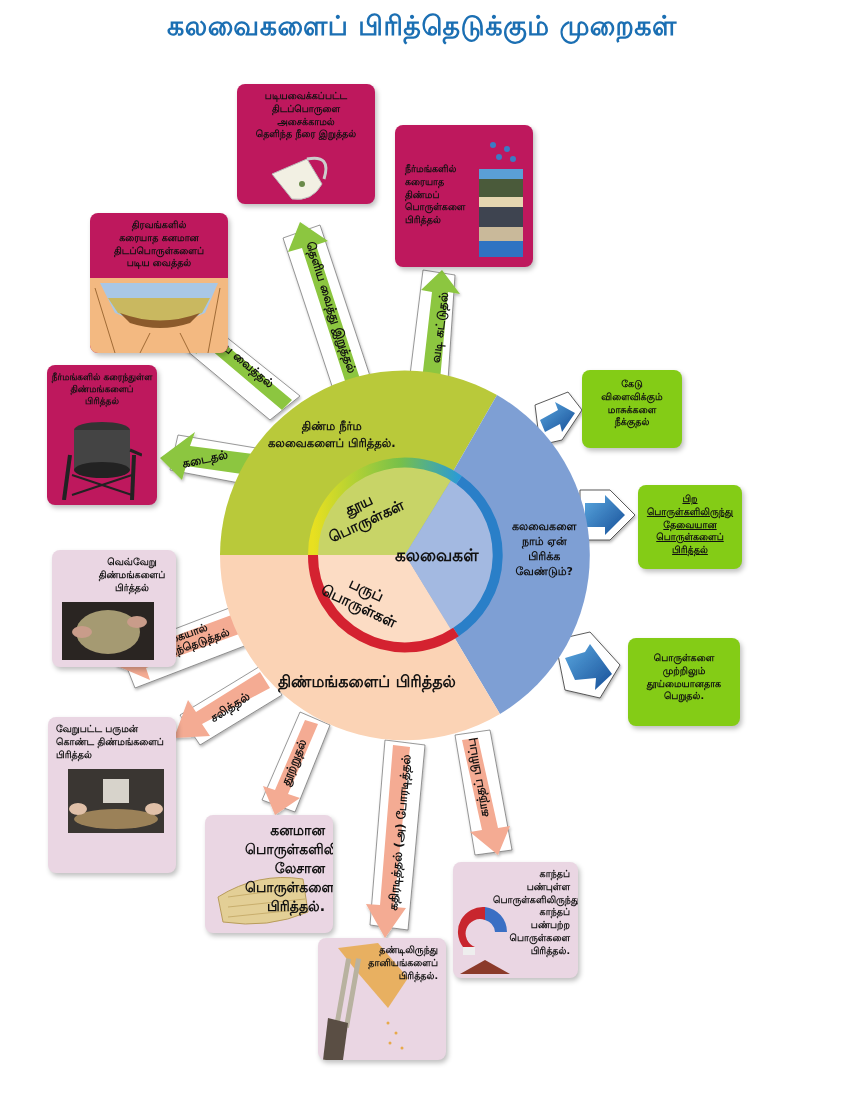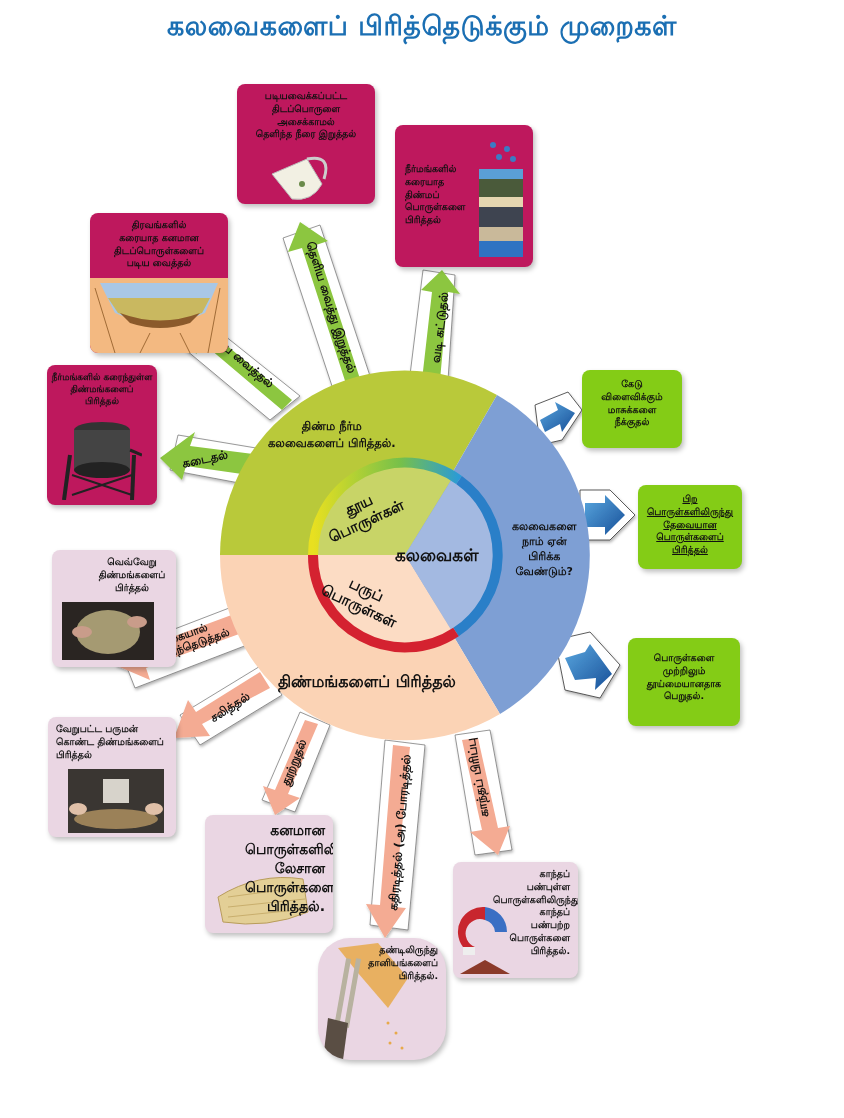--- a/index.html
+++ b/index.html
@@ -234,21 +234,21 @@
 திண்மங்களைப்
 பிர்த்தல்</div>
   <svg class="pic" style="left:10px; top:52px;" width="92" height="58">
     <rect width="92" height="58" fill="#2a2522"></rect>
     <ellipse cx="46" cy="30" rx="32" ry="22" fill="#a59a72"></ellipse>
     <ellipse cx="20" cy="30" rx="10" ry="6" fill="#c99c8a"></ellipse>
     <ellipse cx="75" cy="20" rx="10" ry="6" fill="#c99c8a"></ellipse>
   </svg>
 </div>
 
-<div class="card pink" style="left:48px; top:717px; width:128px; height:120px; text-align:left; padding-left:8px;">
+<div class="card pink" style="left:48px; top:717px; width:128px; height:156px; text-align:left; padding-left:8px;">
   <div class="txt" style="font-size:9.5px;">வேறுபட்ட பருமன்
 கொண்ட திண்மங்களைப்
 பிரித்தல்</div>
   <svg class="pic" style="left:20px; top:52px;" width="96" height="64">
     <rect width="96" height="64" fill="#3a3632"></rect>
     <rect x="35" y="10" width="26" height="24" fill="#d7d3cb"></rect>
     <ellipse cx="48" cy="50" rx="42" ry="10" fill="#9b8158"></ellipse>
     <ellipse cx="10" cy="40" rx="9" ry="6" fill="#e0c0a8"></ellipse>
     <ellipse cx="86" cy="40" rx="9" ry="6" fill="#e0c0a8"></ellipse>
   </svg>
@@ -258,21 +258,21 @@
   <div class="txt" style="font-size:14px;">கனமான
 பொருள்களிலிருந்து
 லேசான பொருள்களைப்
 பிரித்தல்.</div>
   <svg class="pic" style="left:8px; top:52px;" width="100" height="62">
     <path d="M5,30 Q45,5 90,12 L95,45 Q55,62 10,55 Z" fill="#e3cf96" stroke="#b89c5c" stroke-width="1"></path>
     <path d="M15,30 L90,20 M15,40 L92,32 M15,50 L93,42" stroke="#c8ae6d" stroke-width="1"></path>
   </svg>
 </div>
 
-<div class="card pink" style="left:318px; top:938px; width:128px; height:122px; text-align:right; padding-right:8px;border-radius:32px;">
+<div class="card pink" style="left:318px; top:938px; width:128px; height:122px; text-align:right; padding-right:8px;">
   <div class="txt" style="font-size:9.5px;">தண்டிலிருந்து
 தானியங்களைப்
 பிரித்தல்.</div>
   <svg class="pic" style="left:0; top:0;" width="128" height="122">
     <path d="M20,10 L60,5 L90,40 L70,70 L40,35 Z" fill="#e8a94a" opacity="0.85"></path>
     <rect x="22" y="20" width="5" height="70" fill="#b8b2a0" transform="rotate(10 24 55)"></rect>
     <rect x="32" y="20" width="5" height="70" fill="#b8b2a0" transform="rotate(10 34 55)"></rect>
     <path d="M5,122 L10,80 L30,85 L25,122 Z" fill="#5a4e44"></path>
     <circle cx="70" cy="85" r="1.5" fill="#e8a94a"></circle>
       <circle cx="78" cy="95" r="1.5" fill="#e8a94a"></circle>

